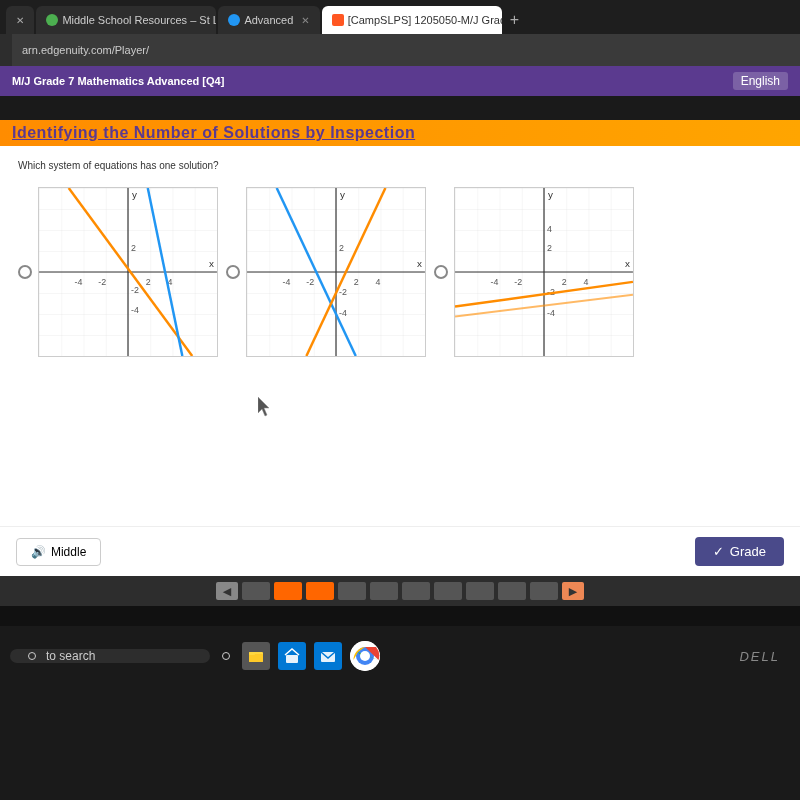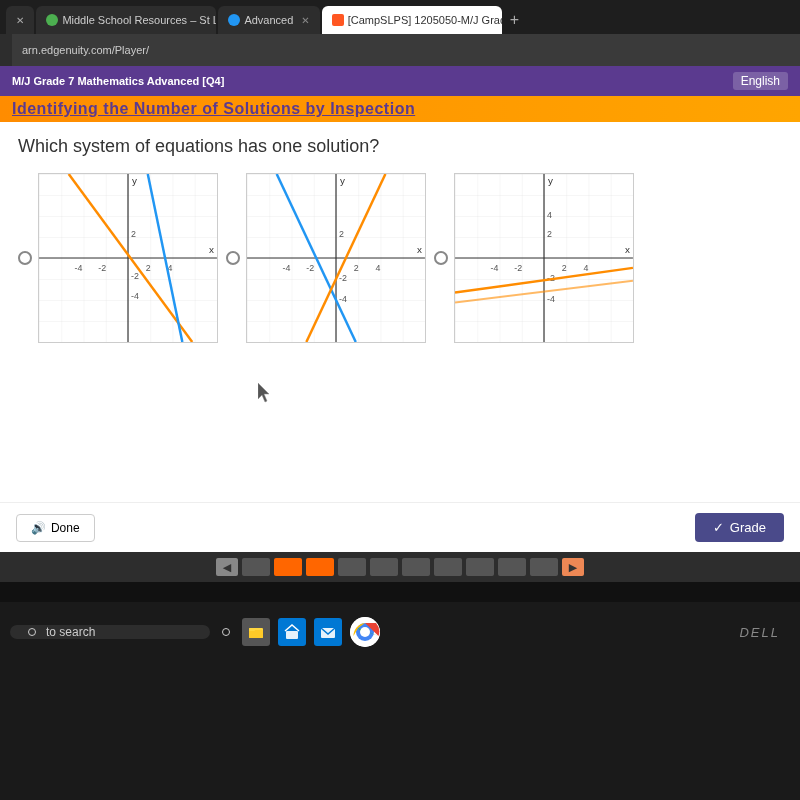--- a/index.html
+++ b/index.html
@@ -113,33 +113,34 @@
       padding: 2px 8px;
       border-radius: 3px;
       cursor: pointer;
     }
 
     
     .lesson-title-bar {
       background: linear-gradient(90deg, #ff8c00, #ffa500);
       padding: 4px 12px;
       overflow: hidden;
+      margin-top: 24px;
     }
 
     .lesson-title {
       color: #5b3a8f;
       font-size: 16px;
       font-weight: 700;
       text-decoration: underline;
       white-space: nowrap;
       letter-spacing: 0.5px;
     }
 
     .question-text {
-      font-size: 18px;
+      font-size: 10px;
       color: #333;
       margin-bottom: 16px;
       font-weight: 500;
     }
 
     
     .graphs-row {
       display: flex;
       align-items: center;
       gap: 8px;
@@ -463,21 +464,21 @@
         <svg style="position:absolute;left:240px;top:20px;" width="16" height="20">
           <polygon points="0,0 0,16 4,12 7,19 9,18 6,11 11,11" fill="#555" stroke="#888" stroke-width="0.5"></polygon>
         </svg>
       </div>
     </div>
   </div>
 
   <div class="bottom-bar">
     <button class="intro-btn">
       <span>🔊</span>
-      <span>Done</span>
+      <span>Middle</span>
     </button>
     <button class="done-btn">
       <span>✓</span>
       <span>Grade</span>
     </button>
   </div>
 
   <div class="progress-area">
     <div class="progress-nav">◀</div>
     <div class="progress-block"></div>

